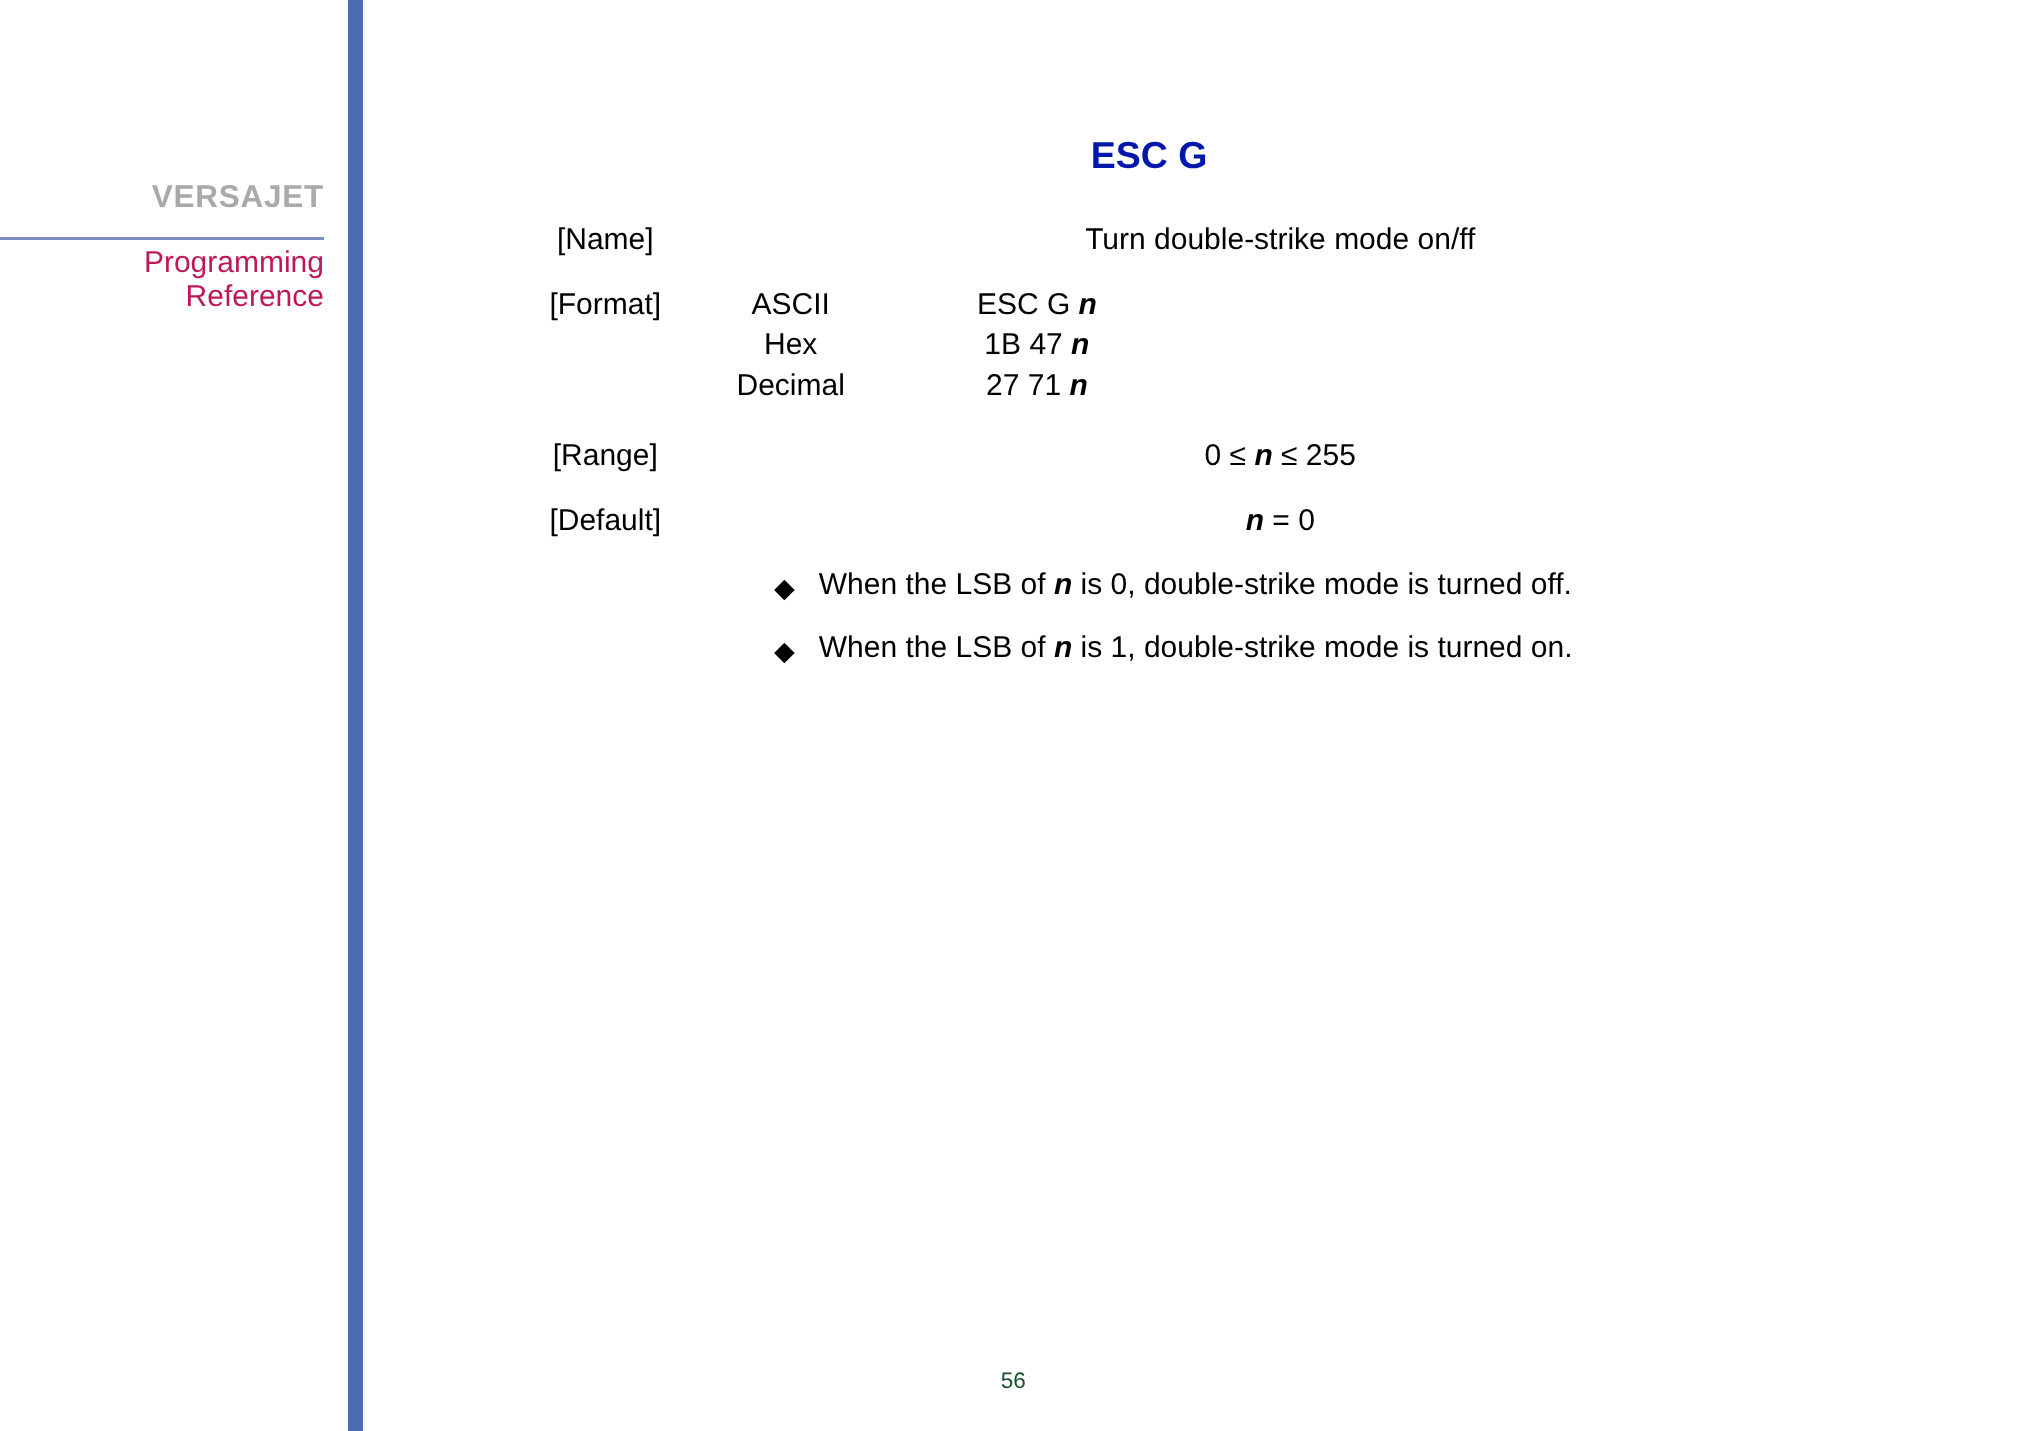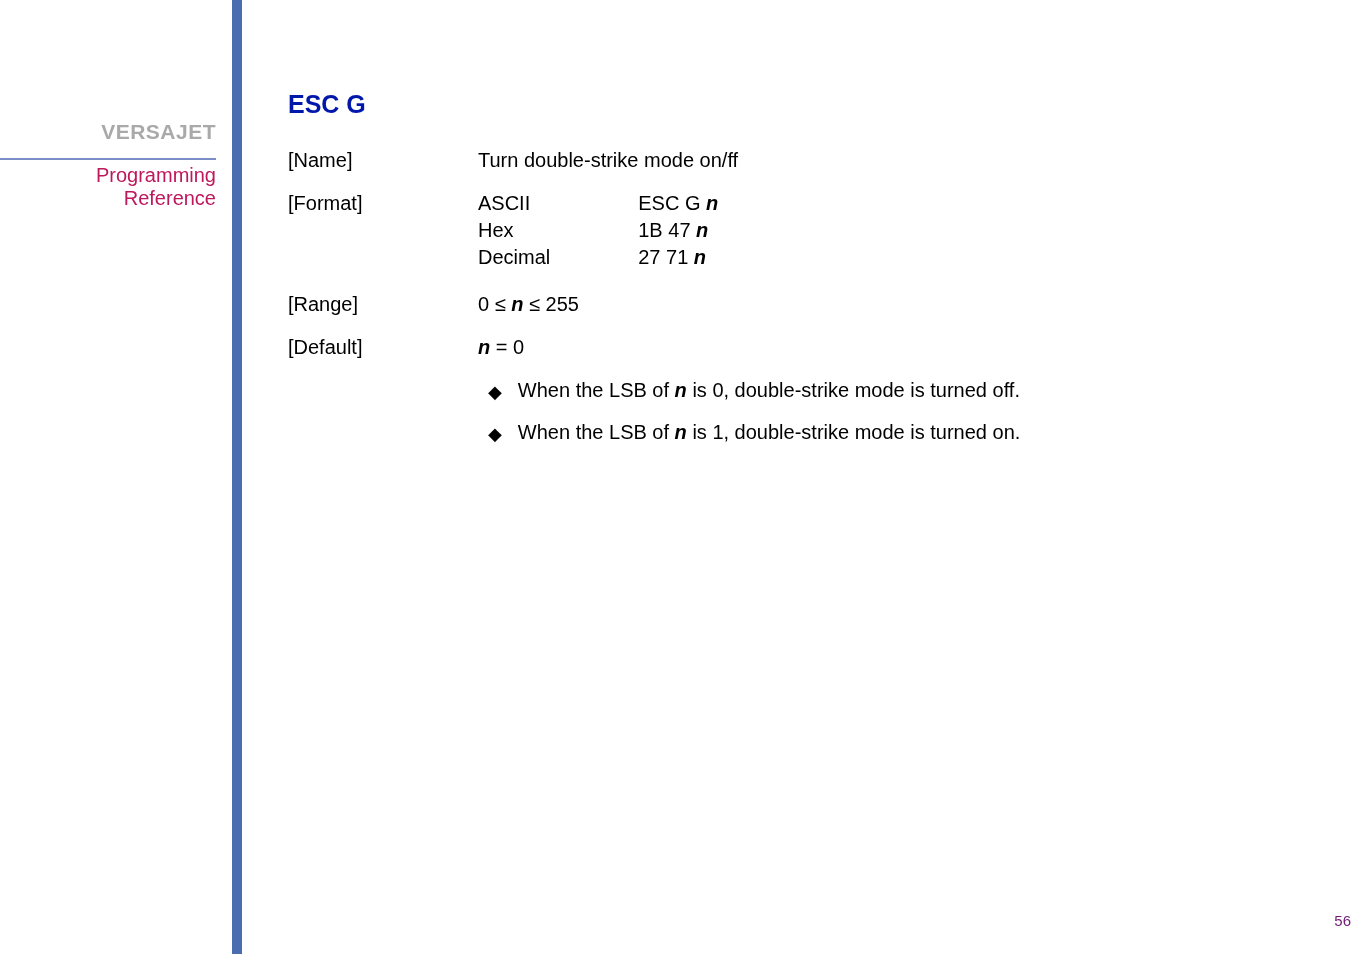--- a/index.html
+++ b/index.html
@@ -43,43 +43,43 @@
     }
     .subtitle {
       color: #be185d;
       font-size: 20px;
       font-weight: normal;
       margin-top: 4px;
       display: block;
     }
     .content {
       position: absolute;
-      left: 288px;
+      left: 316px;
       top: 90px;
       width: 900px;
+      text-align: center;
     }
     .cmd-title {
       color: #0018aa;
       font-size: 25px;
       font-weight: bold;
       margin-bottom: 30px;
     }
     .row {
       display: flex;
       margin-bottom: 20px;
       font-size: 20px;
       color: #000;
     }
     .label {
       width: 175px;
       flex-shrink: 0;
     }
     .value {
       flex: 1;
-      margin-left: 15px;
     }
     .format-table {
       display: table;
     }
     .format-row {
       display: table-row;
     }
     .format-cell {
       display: table-cell;
       padding-right: 88px;
@@ -102,23 +102,23 @@
     .bullet {
       margin-right: 16px;
       font-size: 18px;
       line-height: 26px;
     }
     .page-number {
       position: absolute;
       bottom: 25px;
       left: 0;
       width: 100%;
-      text-align: right;
+      text-align: center;
       font-size: 15px;
-      color: #701a75;
+      color: #14532d;
     }
   </style>
 </head>
 <body>
 
 <div class="page">
   <div class="vertical-bar"></div>
 
   <div class="sidebar">
     <span class="brand">VERSAJET</span>

